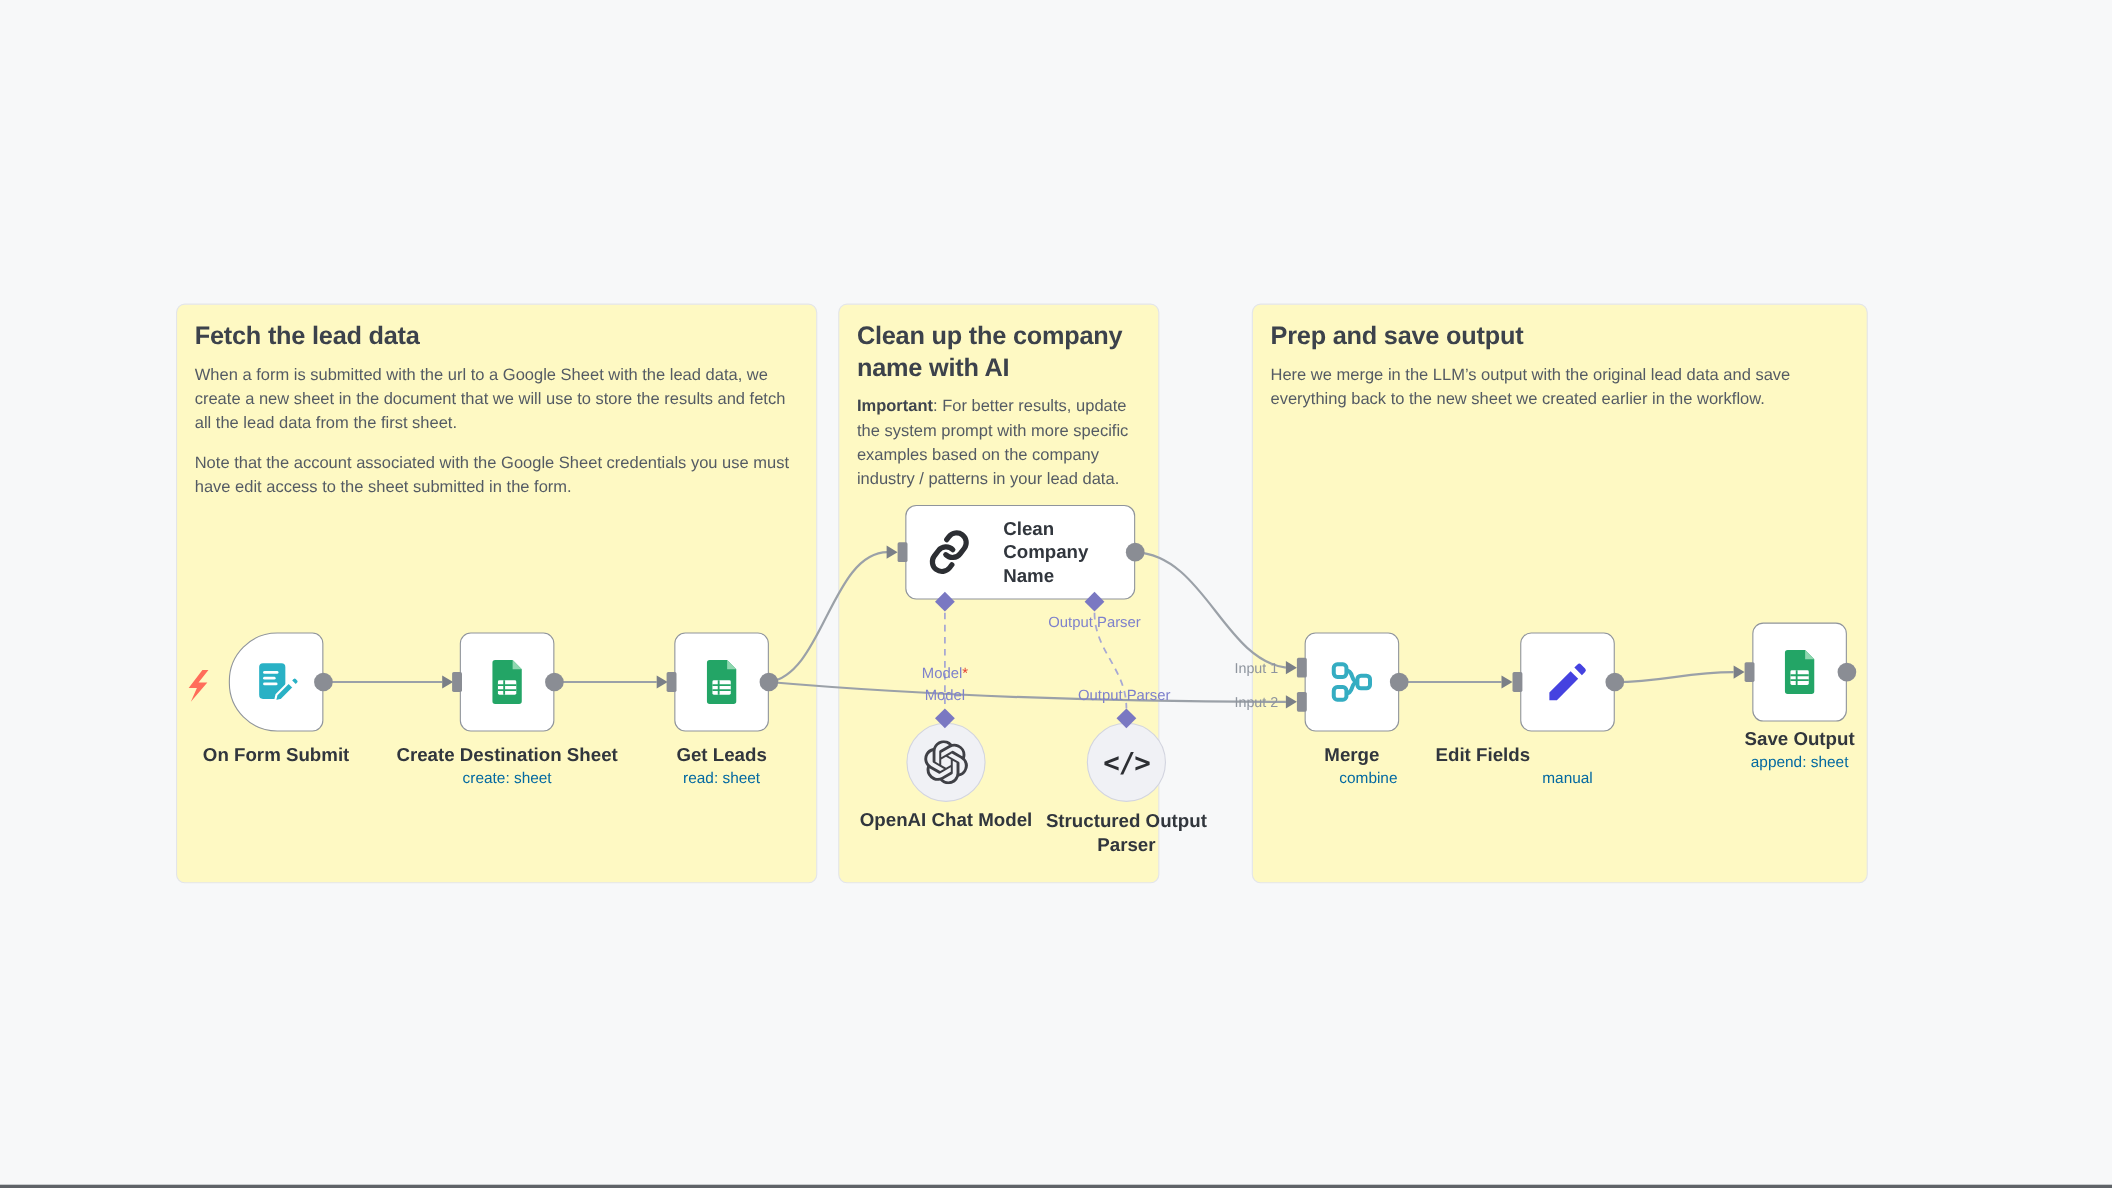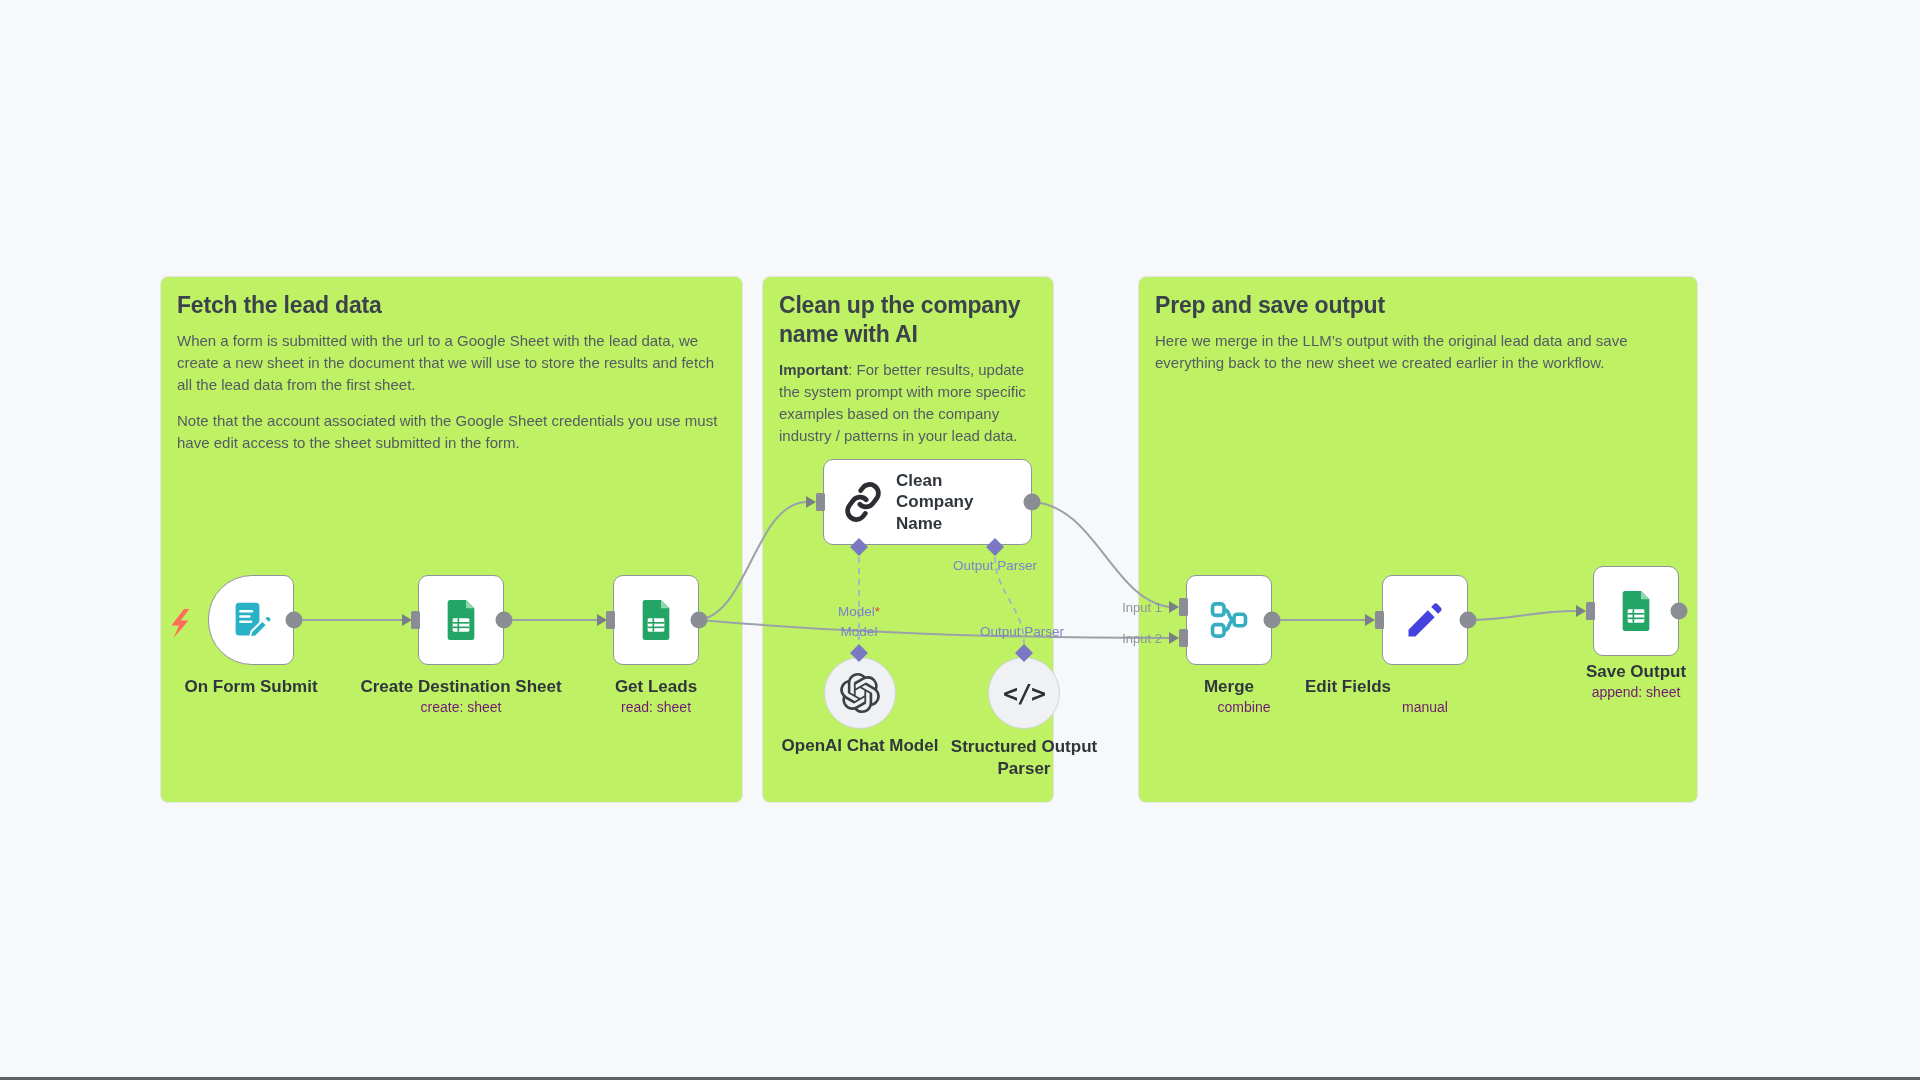--- a/index.html
+++ b/index.html
@@ -7,21 +7,21 @@
     width:1920px;height:1080px;
     background:#f7f8f9;
     font-family:"Liberation Sans","DejaVu Sans",sans-serif;
     overflow:hidden;position:relative;
   }
   .canvas{position:absolute;inset:0;width:1920px;height:1080px;}
 
   
   .note{
     position:absolute;
-    background:#bef264;
+    background:#fef9c3;
     border:1px solid #e3e5e9;
     border-radius:8px;
     padding:14px 16px;
     box-sizing:border-box;
     z-index:1;
   }
   .note h2{
     margin:0 0 10px 0;
     font-size:23px;line-height:1.25;
     font-weight:600;color:#3c424b;
@@ -40,20 +40,21 @@
 
   
   .node{
     position:absolute;
     background:#ffffff;
     border:1.7px solid #8f949c;
     border-radius:10px;
     box-sizing:border-box;
     display:flex;align-items:center;justify-content:center;
     z-index:3;
+    gap:16px;
   }
   .node.sq{width:86px;height:90px;}
   #node-form{left:208px;top:575px;border-radius:44px 10px 10px 44px;}
   #node-create{left:418px;top:575px;}
   #node-leads{left:613px;top:575px;}
   #node-clean{left:823px;top:459px;width:209px;height:86px;justify-content:flex-start;padding-left:18px;}
   #node-merge{left:1186px;top:575px;}
   #node-edit{left:1382px;top:575px;}
   #node-save{left:1593px;top:566px;}
   .round-node{
@@ -73,21 +74,21 @@
   
   .nlabel{
     position:absolute;z-index:2;
     transform:translateX(-50%);
     font-size:17px;font-weight:600;color:#31363d;
     white-space:nowrap;text-align:center;
   }
   .nsub{
     position:absolute;z-index:2;
     transform:translateX(-50%);
-    font-size:14px;color:#701a75;white-space:nowrap;text-align:center;
+    font-size:14px;color:#0369a1;white-space:nowrap;text-align:center;
   }
   .nlabel.wrap{white-space:normal;width:170px;line-height:1.3;}
 
   
   .ai-label{
     position:absolute;z-index:6;transform:translateX(-50%);
     font-size:13.5px;color:#7e81cc;white-space:nowrap;
   }
   .req{color:#e23d32;}
   .in-label{

